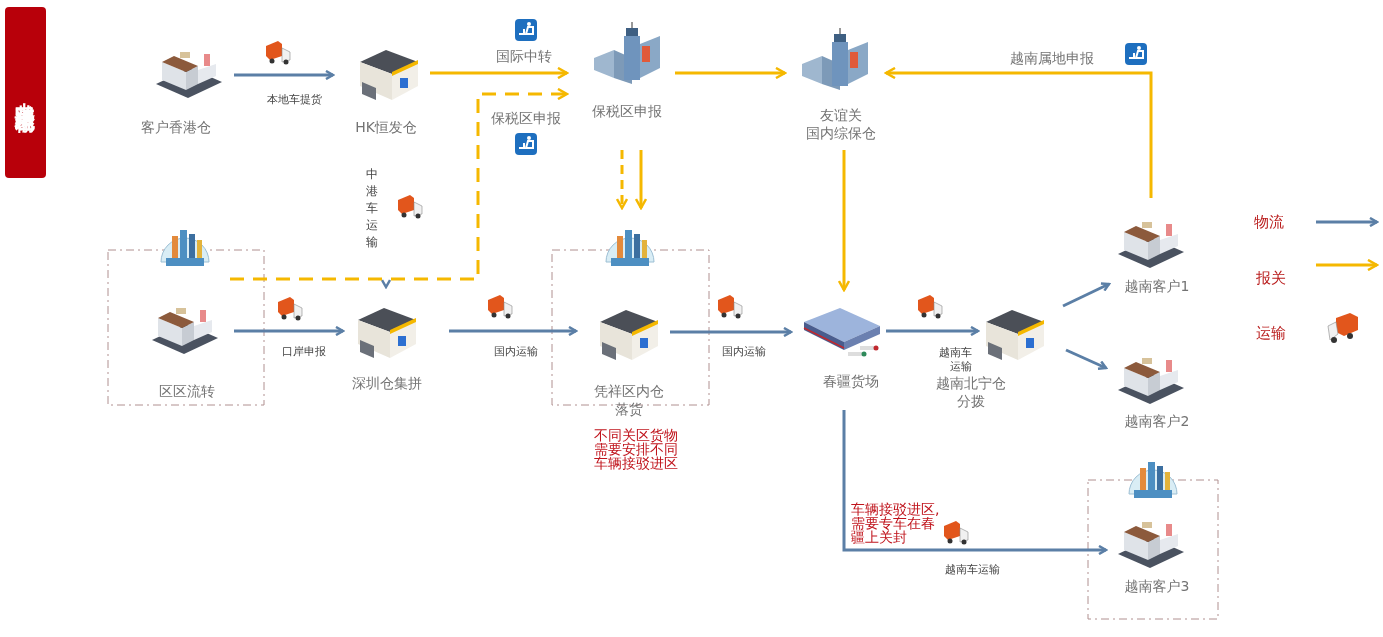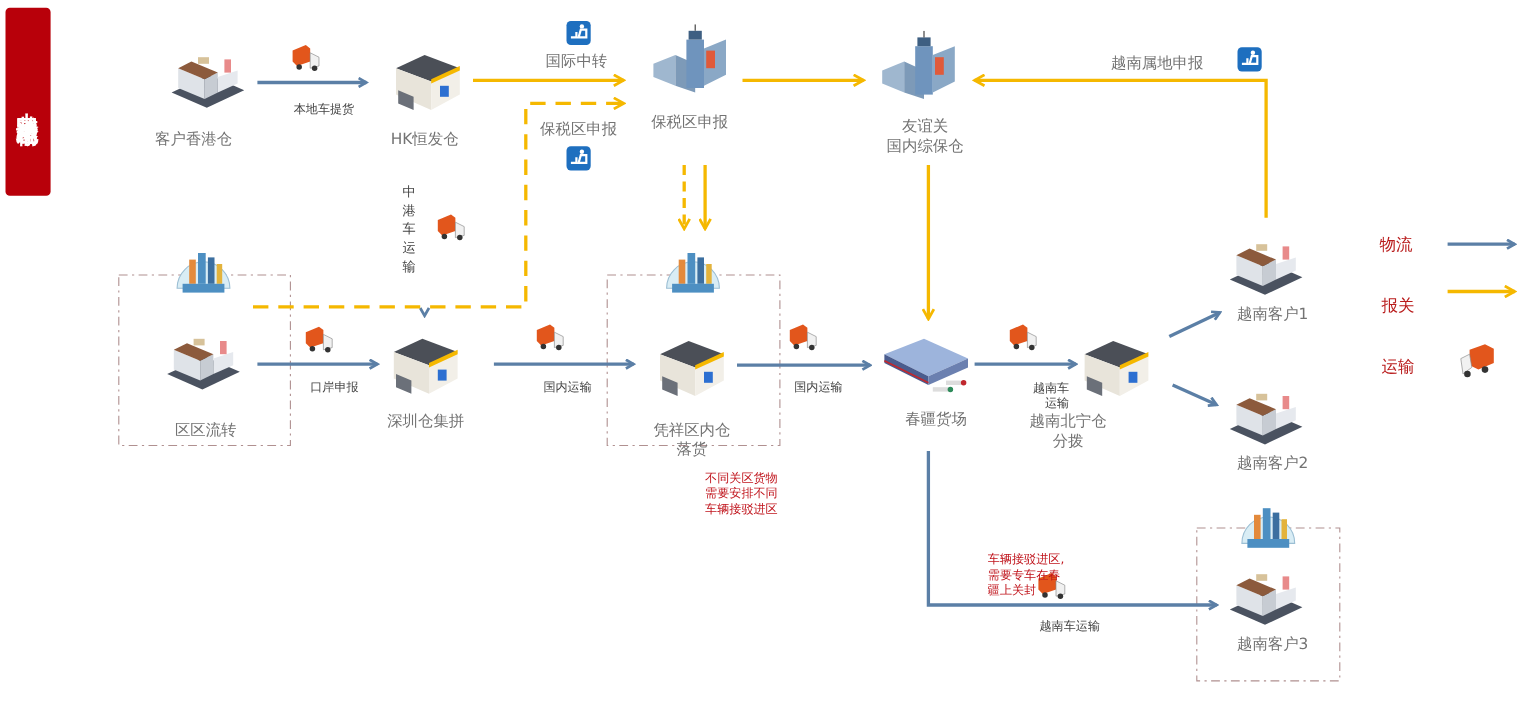--- a/index.html
+++ b/index.html
@@ -1,21 +1,21 @@
 <!DOCTYPE html>
 <html><head>
 <meta charset="utf-8">
 <style>
   html,body{margin:0;padding:0;background:#fff;}
   body{width:1383px;height:637px;position:relative;overflow:hidden;font-family:"DejaVu Sans","Liberation Sans",sans-serif;color:#333;}
   .abs{position:absolute;}
   .title-badge{left:5px;top:7px;width:41px;height:171px;background:#b8000a;border-radius:4px;color:#fff;font-weight:bold;font-size:20px;line-height:26px;text-align:center;display:flex;align-items:center;justify-content:center;writing-mode:vertical-rl;letter-spacing:2px;}
   .lbl{position:absolute;font-size:14px;color:#737373;text-align:center;white-space:nowrap;line-height:18px;}
   .slbl{position:absolute;font-size:11px;color:#444;text-align:right;white-space:nowrap;line-height:14px;}
-  .note{position:absolute;font-size:11px;color:#c0141c;line-height:14px;white-space:pre;margin-left:47px;}
+  .note{position:absolute;font-size:14px;color:#c0141c;line-height:14px;white-space:pre;}
   .vtext{position:absolute;font-size:12px;color:#444;width:14px;line-height:17px;text-align:left;white-space:pre-wrap;word-break:break-all;}
   .legend-lbl{position:absolute;font-size:15px;color:#b91c1c;font-family:Liberation Serif, serif;}
   svg.lines{position:absolute;left:0;top:0;}
   .icon{position:absolute;}
 </style>
 </head>
 <body>
 
 <div class="abs title-badge">中越跨境运输</div>
 

